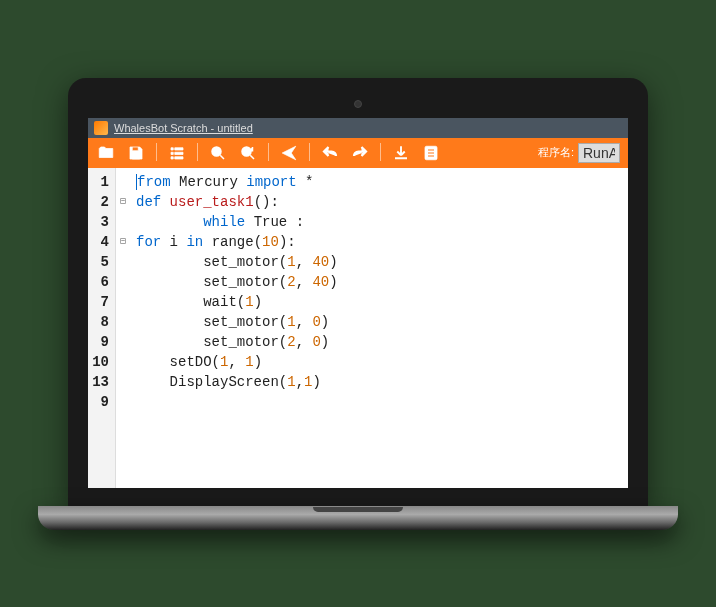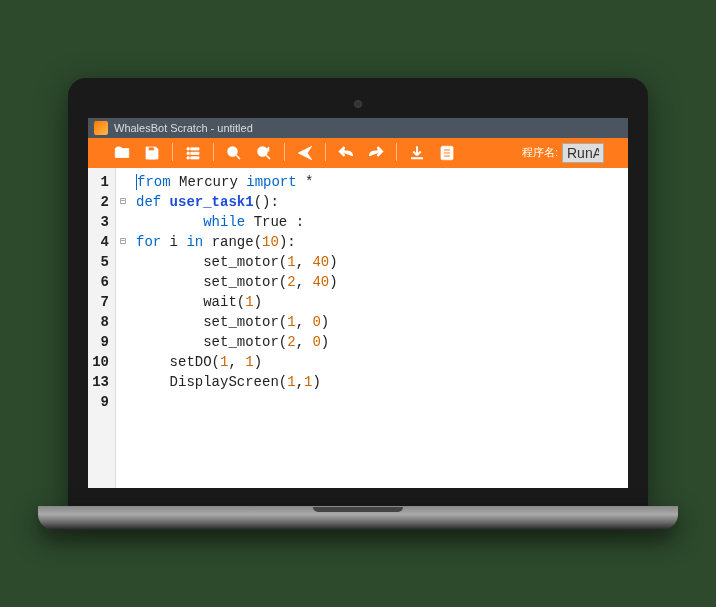--- a/index.html
+++ b/index.html
@@ -38,31 +38,32 @@
   flex-direction: column;
 }
 .titlebar {
   background: #4a5560;
   color: #ddd;
   display: flex;
   align-items: center;
   padding: 3px 6px;
   font-size: 11px;
   gap: 6px;
+  text-decoration: underline;
 }
 .app-icon {
   width: 14px;
   height: 14px;
   background: linear-gradient(135deg, #ff7a00, #ffb84d);
   border-radius: 2px;
 }
 .toolbar {
   background: #ff7a1a;
   display: flex;
-  padding: 5px 24px;
+  padding: 5px 8px;
   gap: 10px;
 }
 .tool-icon {
   width: 20px;
   height: 20px;
   color: #fff;
   display: flex;
   align-items: center;
   justify-content: center;
   cursor: pointer;
@@ -116,21 +117,21 @@
   font-size: 10px;
 }
 .code {
   flex: 1;
   padding: 4px 6px;
   color: #222;
   white-space: pre;
 }
 .line { height: 20px; }
 .kw { color: #0066cc; font-weight: normal; }
-.fn { color: #1d4ed8; font-weight: bold; }
+.fn { color: #b91c1c; font-weight: normal; }
 .num { color: #cc6600; }
 .txt-caret { border-left: 1px solid #0066cc; }
 .laptop-base {
   height: 24px;
   background: linear-gradient(to bottom, #888 0%, #aaa 35%, #666 70%, #222 100%);
   border-radius: 0 0 16px 16px;
   margin: 0 -30px;
   position: relative;
   box-shadow: 0 10px 25px rgba(0,0,0,0.6);
 }

